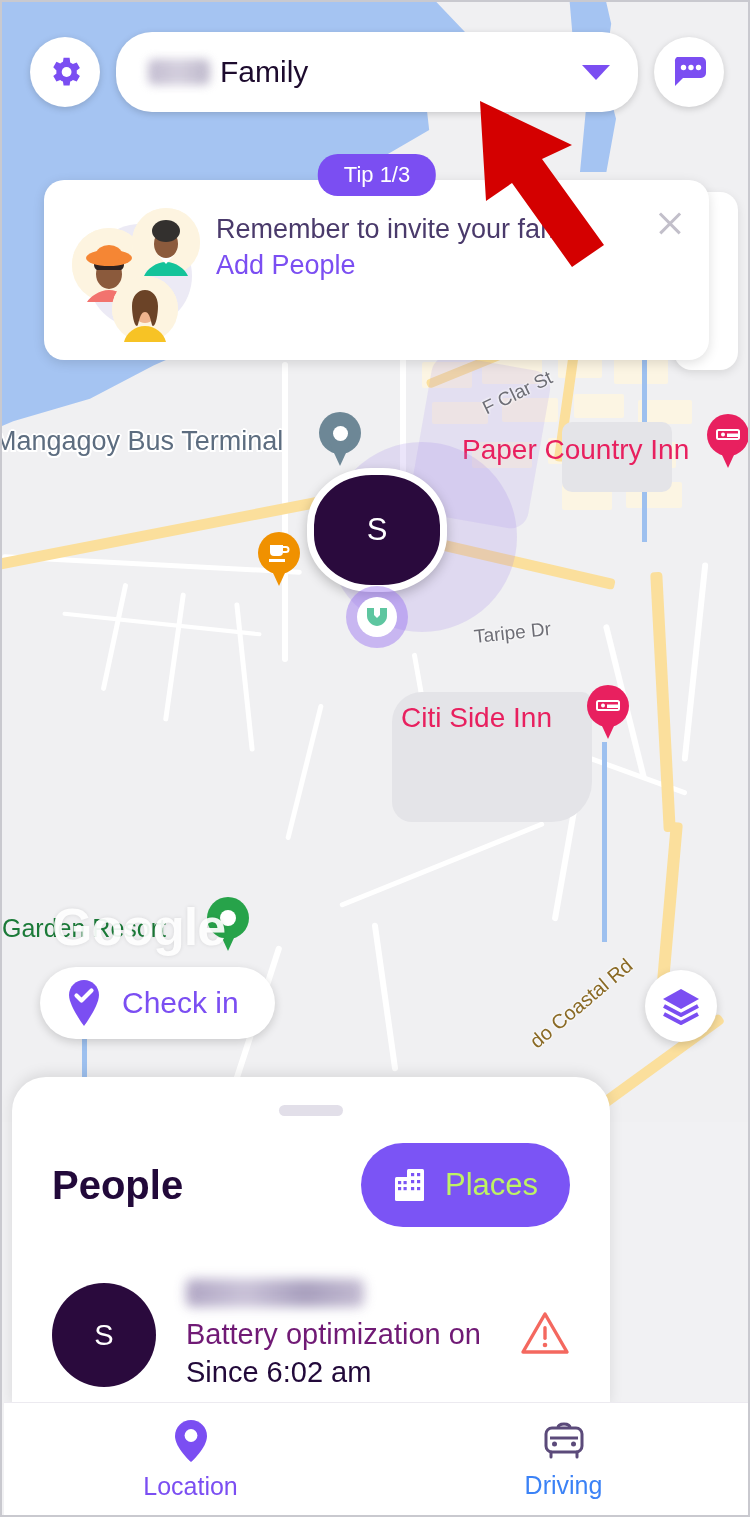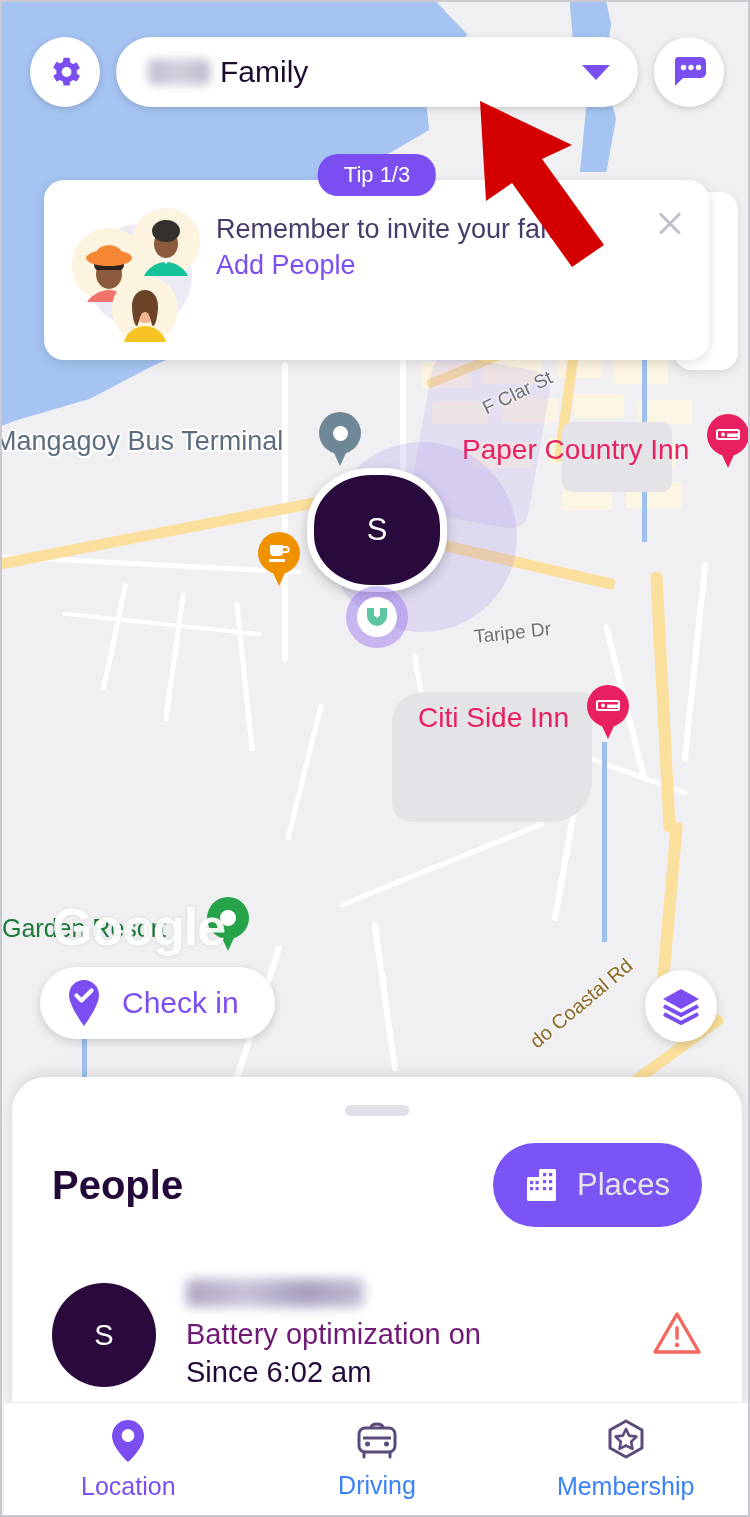--- a/index.html
+++ b/index.html
@@ -128,21 +128,21 @@
     display: flex; align-items: center; padding: 0 28px; gap: 16px;
     z-index: 30;
   }
   .circle-btn {
     width: 70px; height: 70px; border-radius: 50%;
     background: #fff; display: flex; align-items: center; justify-content: center;
     box-shadow: 0 2px 7px rgba(0,0,0,.17);
     flex: 0 0 auto; cursor: pointer;
   }
   .circle-picker {
-    flex: 1 1 auto; height: 70px; border-radius: 36px;
+    flex: 1 1 auto; height: 80px; border-radius: 36px;
     background: #fff; box-shadow: 0 2px 7px rgba(0,0,0,.17);
     display: flex; align-items: center; padding: 0 28px 0 32px;
     cursor: pointer; position: relative;
   }
   .blur-word {
     display: inline-block;
     width: 62px; height: 26px; border-radius: 6px;
     background: linear-gradient(90deg,#b9b2c9,#cdc7d8,#b3adc3);
     filter: blur(5px); margin-right: 10px; opacity: .85;
   }
@@ -248,39 +248,39 @@
     position: absolute; left: 643px; top: 968px;
     width: 72px; height: 72px; border-radius: 50%;
     background: #fff; box-shadow: 0 3px 10px rgba(0,0,0,.16);
     display: flex; align-items: center; justify-content: center;
     z-index: 20; cursor: pointer;
   }
 
   
   .sheet {
     position: absolute; left: 10px; top: 1075px;
-    width: 730px; height: 330px;
+    width: 598px; height: 330px;
     background: #fff;
     border-radius: 34px 34px 0 0;
     box-shadow: 0 -3px 14px rgba(0,0,0,.10);
     z-index: 40;
   }
   .grabber {
     position: absolute; left: 50%; top: 28px; transform: translateX(-50%);
     width: 64px; height: 11px; border-radius: 6px; background: #e2dfe9;
     cursor: pointer;
   }
   .sheet-head {
     position: absolute; left: 0; top: 66px; width: 100%;
     display: flex; align-items: center; padding: 0 40px;
   }
   .sheet-title { font-size: 40px; font-weight: 700; color: #22093a; }
   .places-btn {
     margin-left: auto;
-    background: #7b54f5; color: #e5e5e5;
+    background: #7b54f5; color: #bef264;
     height: 84px; padding: 0 32px; border-radius: 42px;
     display: flex; align-items: center; gap: 18px;
     font-size: 31px; cursor: pointer; border: none;
     font-family: "Liberation Sans", sans-serif;
   }
 
   .person-row {
     position: absolute; left: 0; top: 202px; width: 100%;
     display: flex; align-items: center; padding: 0 40px;
     border-bottom: 1px solid #eeecf1; padding-bottom: 14px;
@@ -418,21 +418,21 @@
 
     <div class="pin" style="left:205px;top:895px;color:#27a34a;">
       <div class="tail"></div>
       <div class="head" style="background:#27a34a;">
         <div style="width:16px;height:16px;border-radius:50%;background:#fff;"></div>
       </div>
     </div>
 
     <div class="map-label lbl-water" style="left:-8px;top:424px;">Mangagoy Bus Terminal</div>
     <div class="map-label lbl-poi-pink" style="left:460px;top:432px;">Paper Country Inn</div>
-    <div class="map-label lbl-poi-pink" style="left:416px;top:700px;">Citi Side Inn</div>
+    <div class="map-label lbl-poi-pink" style="left:399px;top:700px;">Citi Side Inn</div>
     <div class="map-label lbl-poi-green" style="left:0;top:912px;">Garden Resort</div>
     <div class="map-label lbl-street" style="left:478px;top:380px;transform:rotate(-26deg);">F Clar St</div>
     <div class="map-label lbl-street" style="left:472px;top:620px;transform:rotate(-6deg);">Taripe Dr</div>
     <div class="map-label lbl-road-name" style="left:516px;top:990px;transform:rotate(-40deg);">do Coastal Rd</div>
 
     <div class="google-wm">Google</div>
 
     <div class="user-marker">
       <div class="user-halo"></div>
       <div class="user-bubble">S</div>
@@ -592,27 +592,20 @@
         <path d="M10 19h28" stroke="#5b4a7a" stroke-width="3"></path>
         <path d="M18 9c0-3 3-4 6-4s6 1 6 4" fill="none" stroke="#5b4a7a" stroke-width="3"></path>
         <circle cx="14.5" cy="25" r="2.5" fill="#5b4a7a"></circle>
         <circle cx="33.5" cy="25" r="2.5" fill="#5b4a7a"></circle>
         <path d="M11 33v5M37 33v5" stroke="#5b4a7a" stroke-width="3" stroke-linecap="round"></path>
       </svg>
       <span class="nav-label">Driving</span>
     </div>
 
 
-    <div class="nav-item">
-      <svg width="44" height="46" viewBox="0 0 44 46">
-        <path d="M22 3l16 9v18l-16 9-16-9V12z" fill="none" stroke="#5b4a7a" stroke-width="3" stroke-linejoin="round"></path>
-        <path d="M22 11l3.2 6.6 7.3 1-5.3 5.1 1.3 7.2L22 27.5l-6.5 3.4 1.3-7.2-5.3-5.1 7.3-1z" fill="none" stroke="#5b4a7a" stroke-width="2.6" stroke-linejoin="round"></path>
-      </svg>
-      <span class="nav-label">Membership</span>
-    </div>
   </div>
 
   <div class="red-arrow">
     <svg width="190" height="180" viewBox="0 0 190 180">
       <path d="M8 4 L100 48 L70 62 L132 148 L100 170 L40 86 L14 104 Z" fill="#d40000"></path>
     </svg>
   </div>
 
 </div>
 

